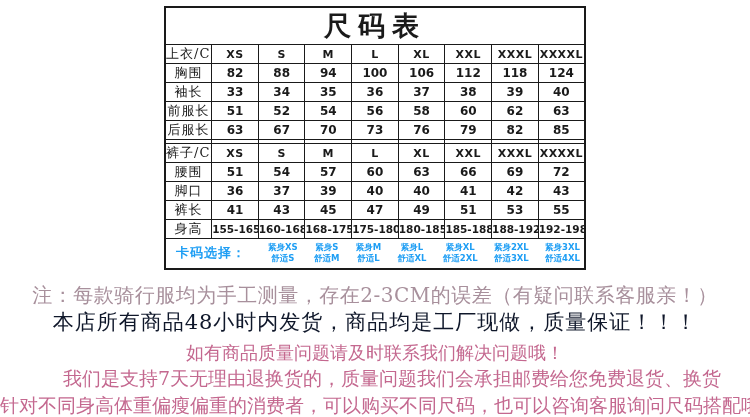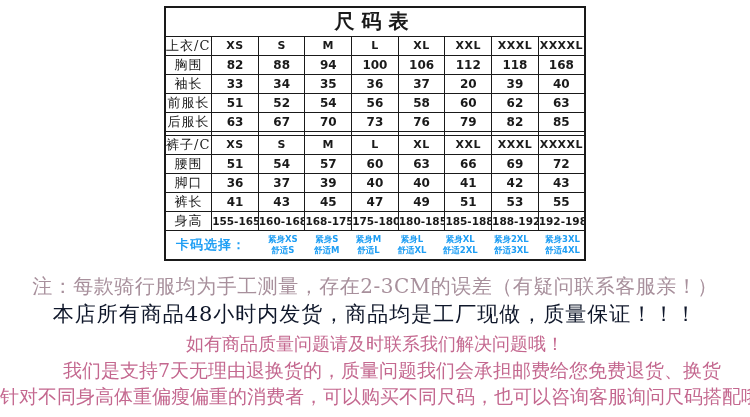--- a/index.html
+++ b/index.html
@@ -20,21 +20,21 @@
     text-align: center;
     vertical-align: middle;
     color: #1a1a1a;
     padding: 0;
     overflow: hidden;
     white-space: nowrap;
   }
   td.t-title {
     height: 29px;
     font-family: Liberation Sans, sans-serif;
-    font-size: 20px;
+    font-size: 27px;
     letter-spacing: 7px;
     font-weight: 600;
   }
   td.t-label {
     font-family: "DejaVu Serif", serif;
     font-size: 13px;
     height: 19px;
     letter-spacing: 1px;
   }
   td.t-size  { font-size: 11px; font-weight: bold; height: 19px; letter-spacing: 0.5px; margin-top: 13px; }
@@ -94,30 +94,30 @@
         </tr>
         <tr>
           <td class="t-label">胸围</td>
           <td class="t-num">82</td>
           <td class="t-num">88</td>
           <td class="t-num">94</td>
           <td class="t-num">100</td>
           <td class="t-num">106</td>
           <td class="t-num">112</td>
           <td class="t-num">118</td>
-          <td class="t-num">168</td>
+          <td class="t-num">124</td>
         </tr>
         <tr>
           <td class="t-label">袖长</td>
           <td class="t-num">33</td>
           <td class="t-num">34</td>
           <td class="t-num">35</td>
           <td class="t-num">36</td>
           <td class="t-num">37</td>
-          <td class="t-num">20</td>
+          <td class="t-num">38</td>
           <td class="t-num">39</td>
           <td class="t-num">40</td>
         </tr>
         <tr>
           <td class="t-label">前服长</td>
           <td class="t-num">51</td>
           <td class="t-num">52</td>
           <td class="t-num">54</td>
           <td class="t-num">56</td>
           <td class="t-num">58</td>

